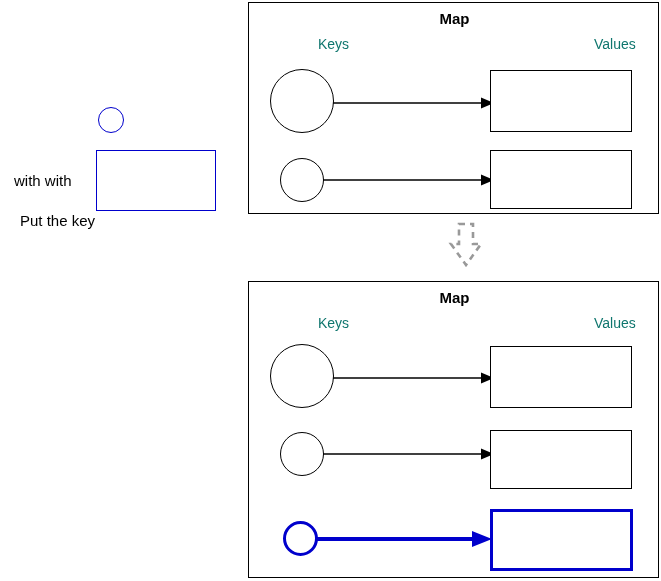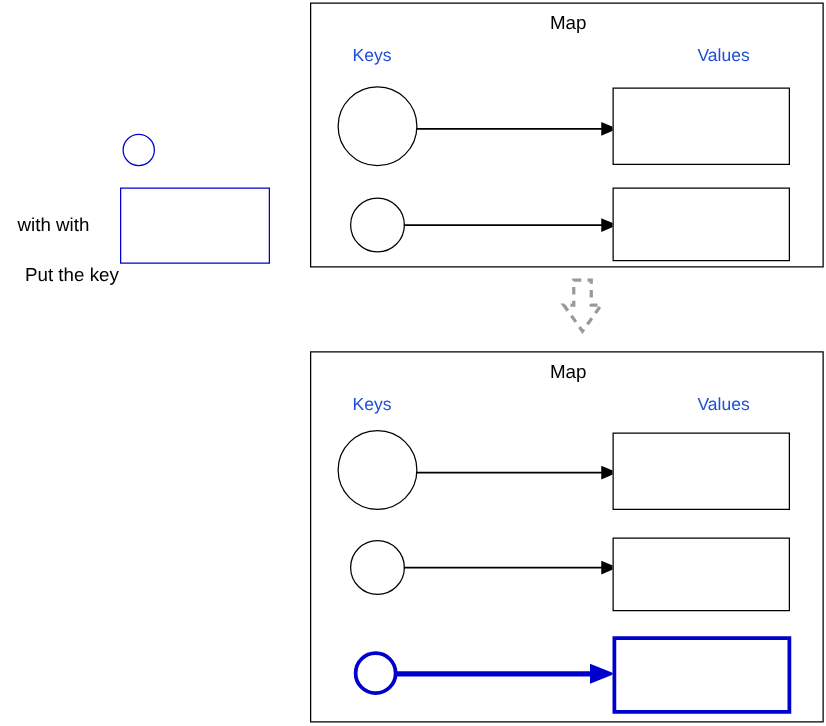--- a/index.html
+++ b/index.html
@@ -23,31 +23,32 @@
 
   
   .label {
     font-size: 15px;
     line-height: 1;
     color: #000000;
     white-space: nowrap;
   }
   .map-title {
     font-size: 15px;
-    font-weight: normal;
+    font-weight: bold;
     line-height: 1;
     color: #000000;
     text-align: center;
     white-space: nowrap;
   }
   .col-label {
     font-size: 14px;
     line-height: 1;
-    color: #1d4ed8;
+    color: #0f766e;
     white-space: nowrap;
+    margin-left: 36px;
   }
 
   
   .map-box {
     border: 1.6px solid #000000;
     box-sizing: border-box;
     background: #ffffff;
   }
 
   

